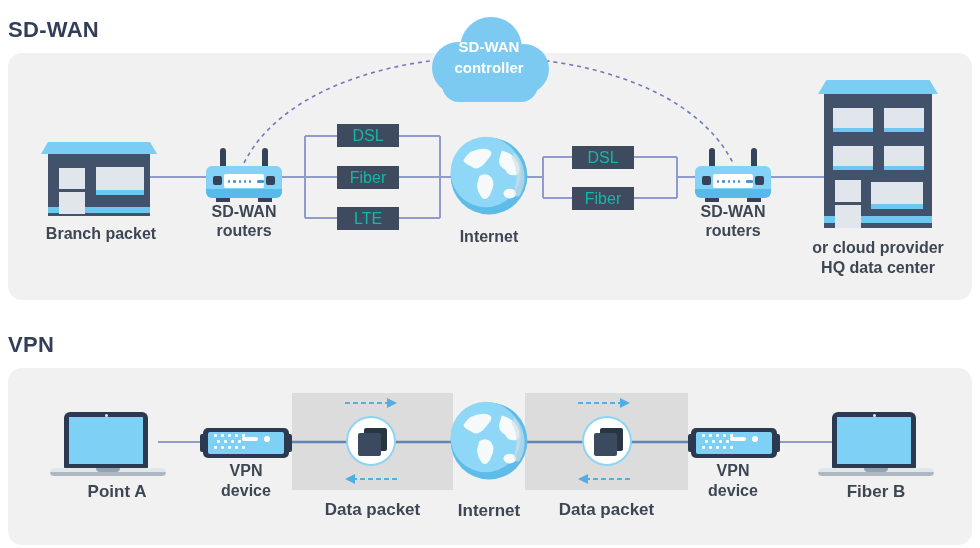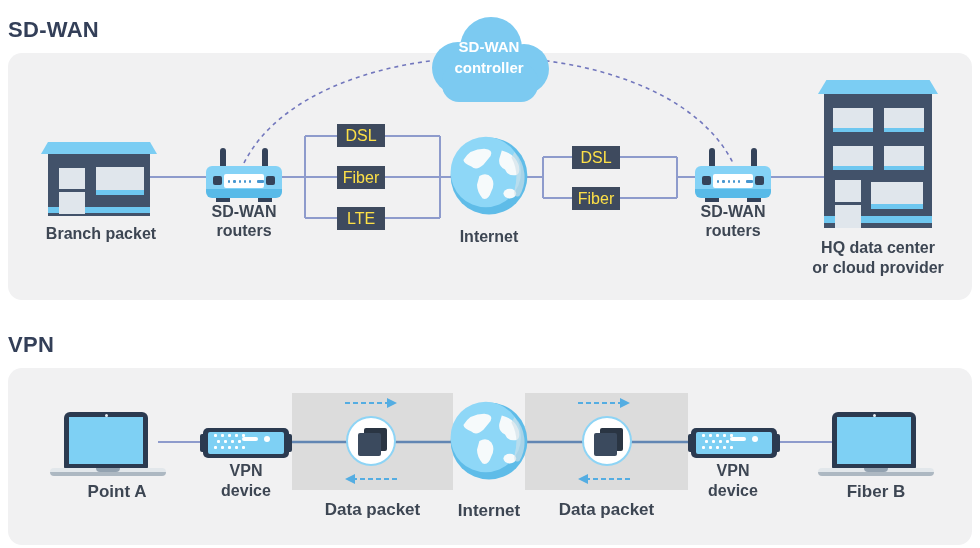--- a/index.html
+++ b/index.html
@@ -34,21 +34,21 @@
   .router .foot { position:absolute; width:14px; height:4px; background:#34435a; top:50px; }
   .router .rbody { position:absolute; left:0; top:18px; width:76px; height:32px; border-radius:6px;
       background:linear-gradient(#84d2f6 72%, #58bae8 72%); }
   .router .knob { position:absolute; width:9px; height:9px; background:#34435a; border-radius:2px; top:28px; }
   .router .rpanel { position:absolute; left:18px; top:26px; width:40px; height:14px; background:#fff; border-radius:2px;
       display:flex; align-items:center; gap:3px; padding-left:4px; }
   .router .dot { width:3px; height:3px; background:#4796cf; border-radius:1px; }
   .router .dash { width:9px; height:3px; background:#4796cf; border-radius:1px; margin-left:3px; }
 
   
-  .linkbox { position:absolute; width:48px; height:23px; background:#3e4a5e; color:#fde047; font-size:16px;
+  .linkbox { position:absolute; width:62px; height:23px; background:#3e4a5e; color:#14b8a6; font-size:16px;
       line-height:23px; text-align:center; z-index:3; }
 
   
   .cloud-text { position:absolute; left:10px; top:26px; width:130px; text-align:center; color:#fff;
       font-size:15px; font-weight:600; line-height:21px; }
 
   
   .vdevice { width:92px; height:30px; }
   .vdevice .tab { position:absolute; width:6px; height:18px; background:#2b3a50; border-radius:2px; top:6px; }
   .vdevice .dbody { position:absolute; left:3px; top:0; width:86px; height:30px; background:#2b3a50; border-radius:5px; }
@@ -216,22 +216,22 @@
     <div class="bwin" style="left:66px; top:66px; width:40px; height:24px;">
         <div class="sill" style="height:4px;"></div>
       </div>
     <div class="bpane" style="left:17px; top:100px; width:26px; height:22px;"></div>
     <div class="bpane" style="left:17px; top:125px; width:26px; height:23px;"></div>
     <div class="bwin" style="left:53px; top:102px; width:52px; height:27px;">
         <div class="sill"></div>
       </div>
   </div>
   <div class="label" style="left:798px; top:238px; width:160px;">
+    <span style="display:block;">or cloud provider</span>
     <span style="display:block;">HQ data center</span>
-    <span style="display:block;">or cloud provider</span>
   </div>
 
   <div class="node" style="left:414px; top:10px; width:150px; height:92px;">
     <svg width="150" height="92" viewBox="0 0 150 92">
       <g fill="#7ccaf1">
         <circle cx="44" cy="58" r="26"></circle>
         <circle cx="77" cy="38" r="31"></circle>
         <circle cx="110" cy="59" r="25"></circle>
         <rect x="28" y="54" width="96" height="38" rx="17"></rect>
       </g>

